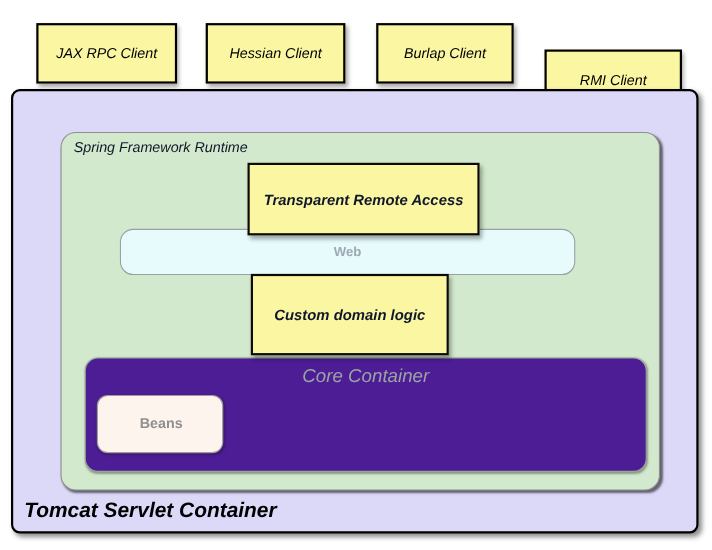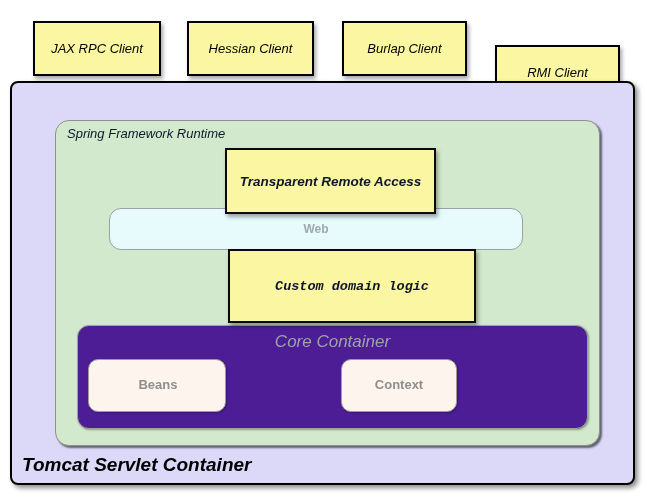--- a/index.html
+++ b/index.html
@@ -93,21 +93,21 @@
     background: #fbf6a2;
     border: 2px solid #0a0a0a;
     box-shadow: 2px 3px 4px rgba(0,0,0,0.35);
     font-weight: bold;
     font-style: italic;
     font-size: 13.5px;
     color: #0f172a;
     z-index: 3;
   }
   .tra { position: absolute; left: 169px; top: 27px;  width: 211px; height: 66px; }
-  .cdl { position: absolute; left: 172px; top: 128px; width: 248px; height: 74px; font-family: Liberation Mono, monospace; }
+  .cdl { position: absolute; left: 172px; top: 128px; width: 180px; height: 74px; }
 
   
   .core {
     position: absolute;
     left: 21px; top: 204px;
     width: 511px; height: 104px;
     background: #4c1d95;
     border: 1px solid #98a898;
     border-radius: 12px;
     box-shadow: 1px 1px 2px rgba(0,0,0,0.35);
@@ -128,21 +128,21 @@
     border: 1px solid #a39a96;
     border-radius: 10px;
     box-shadow: 1px 1px 2px rgba(0,0,0,0.25);
     font-weight: bold;
     font-size: 13px;
     color: #908e8e;
     text-align: center;
     line-height: 1.25;
     padding: 0 10px;
   }
-  .m0 { left: 10px;  width: 138px; padding-left: 12px; }
+  .m0 { left: 10px;  width: 115px; padding-left: 12px; }
   .m1 { left: 135px; width: 116px; }
   .m2 { left: 263px; width: 116px; }
   .m3 { left: 386px; width: 114px; }
 </style>
 </head>
 <body>
 
 <div class="stage">
 
   <div class="client-box box-center c0">
@@ -173,22 +173,19 @@
 
       <div class="yellow-box box-center cdl">
         <span>Custom domain logic</span>
       </div>
 
       <div class="core">
         <div class="core-title">Core Container</div>
         <div class="module box-center m0">
           <span>Beans</span>
         </div>
-        <div class="module box-center m2">
-          <span>Context</span>
-        </div>
       </div>
     </div>
 
     <div class="tomcat-label">Tomcat Servlet Container</div>
   </div>
 
 </div>
 
 </body></html>

